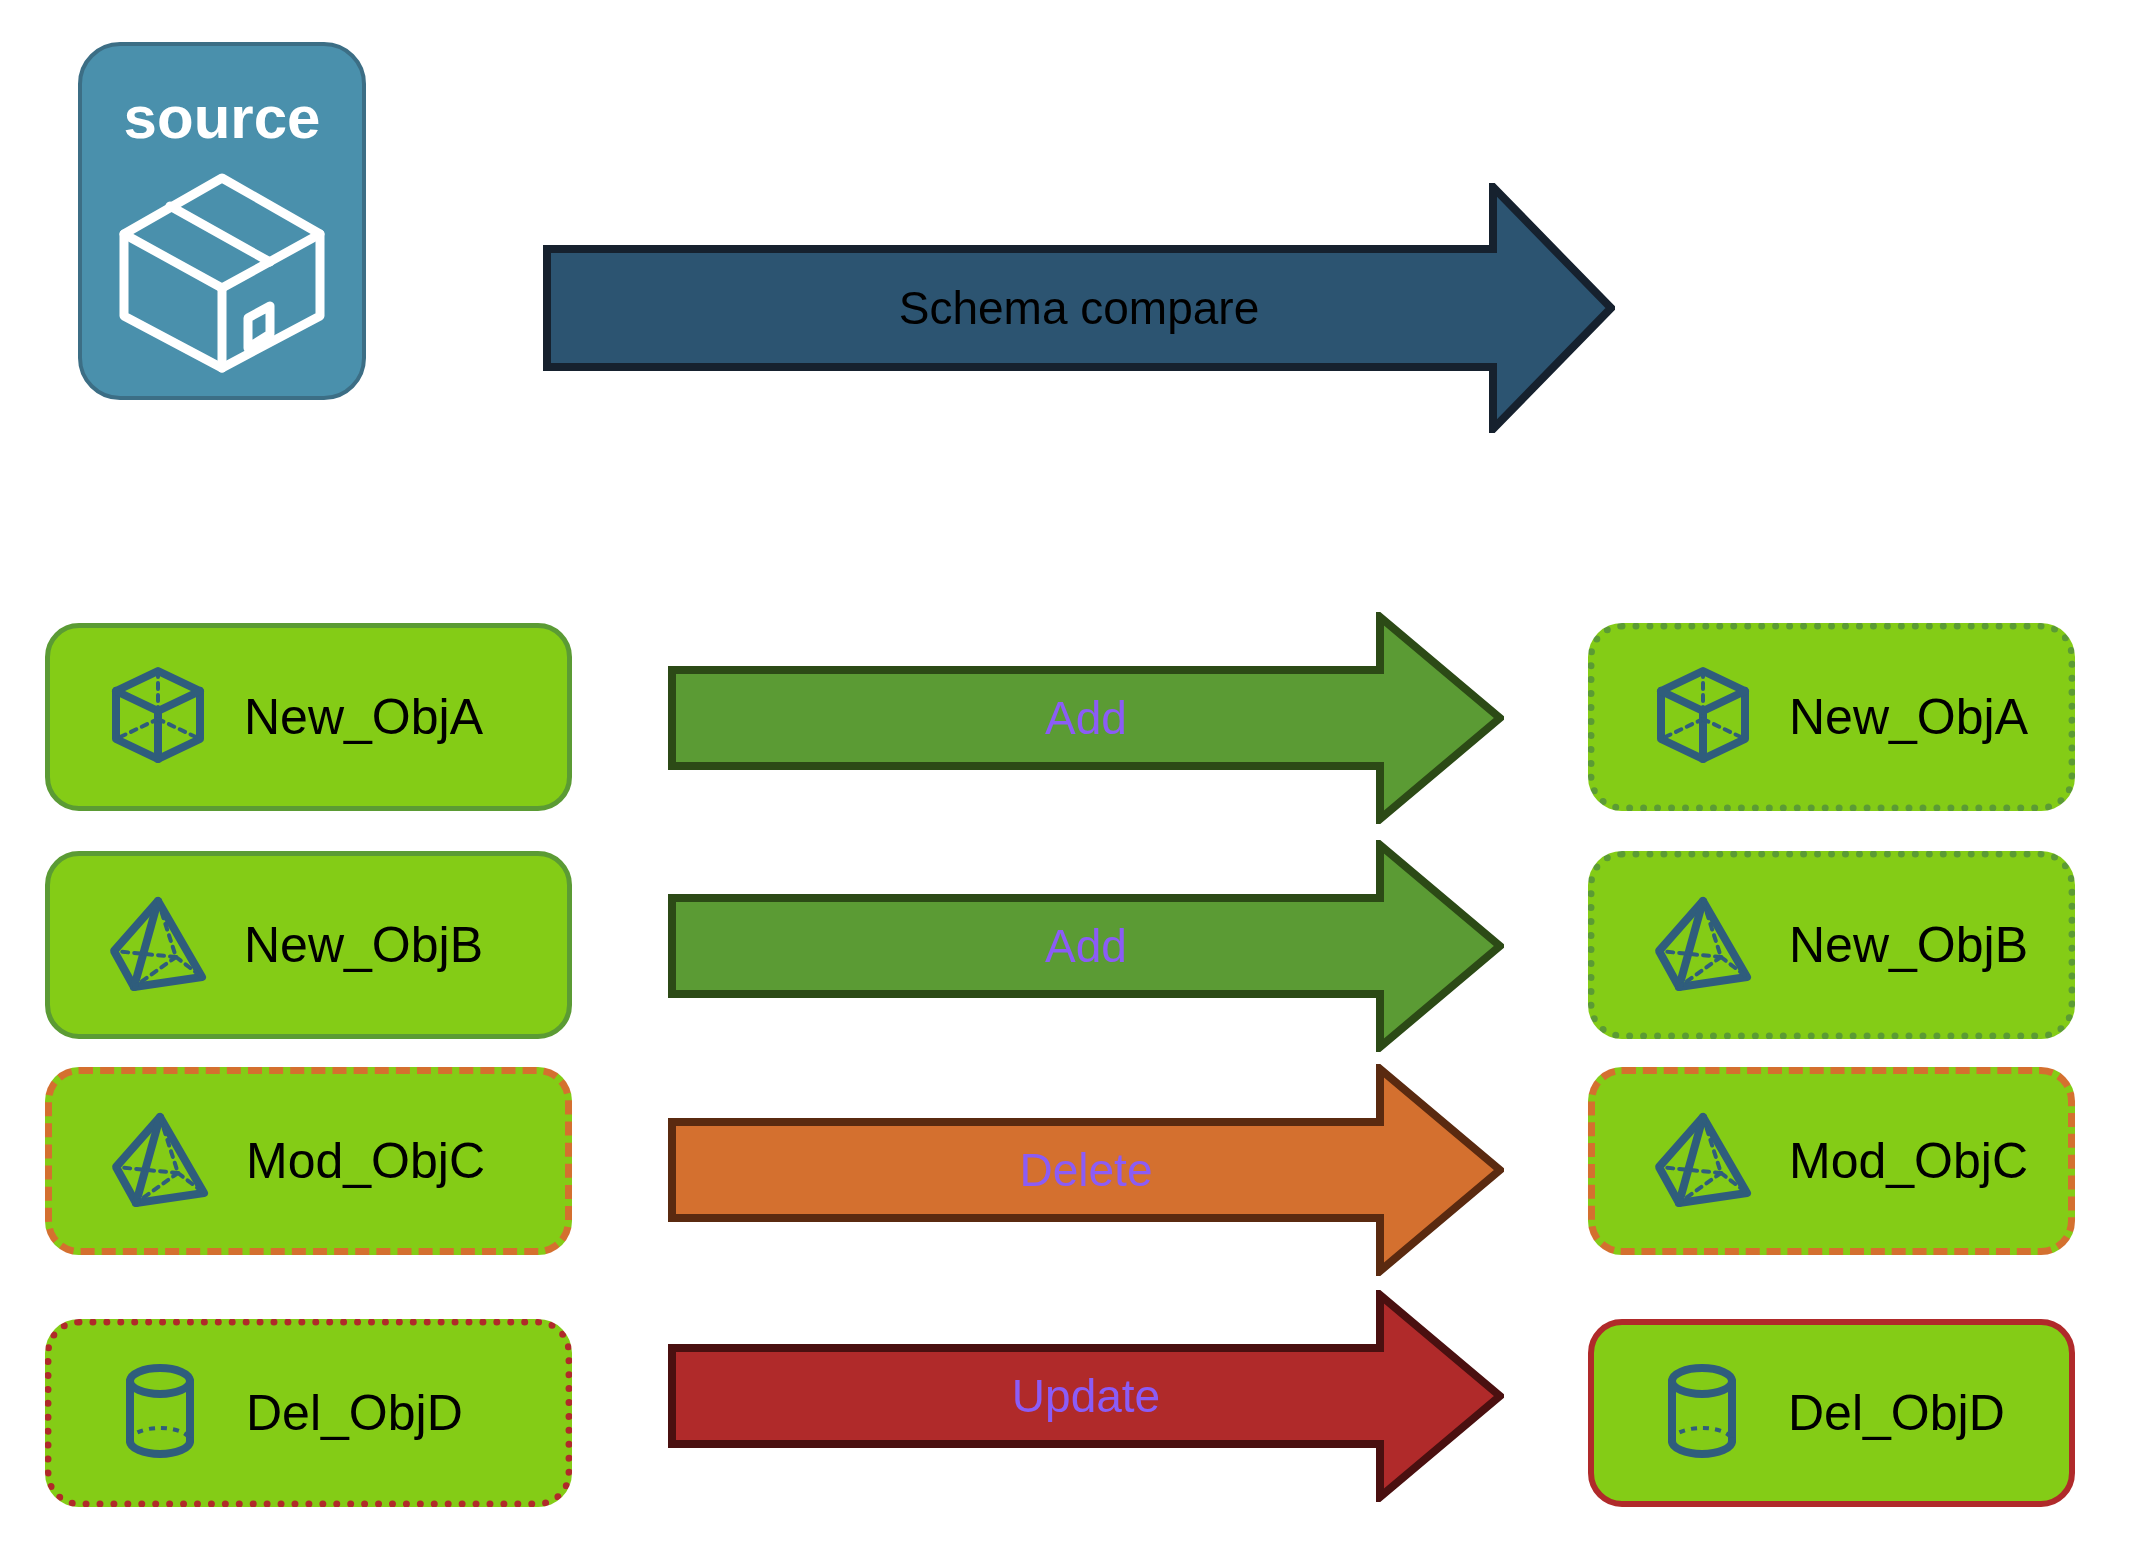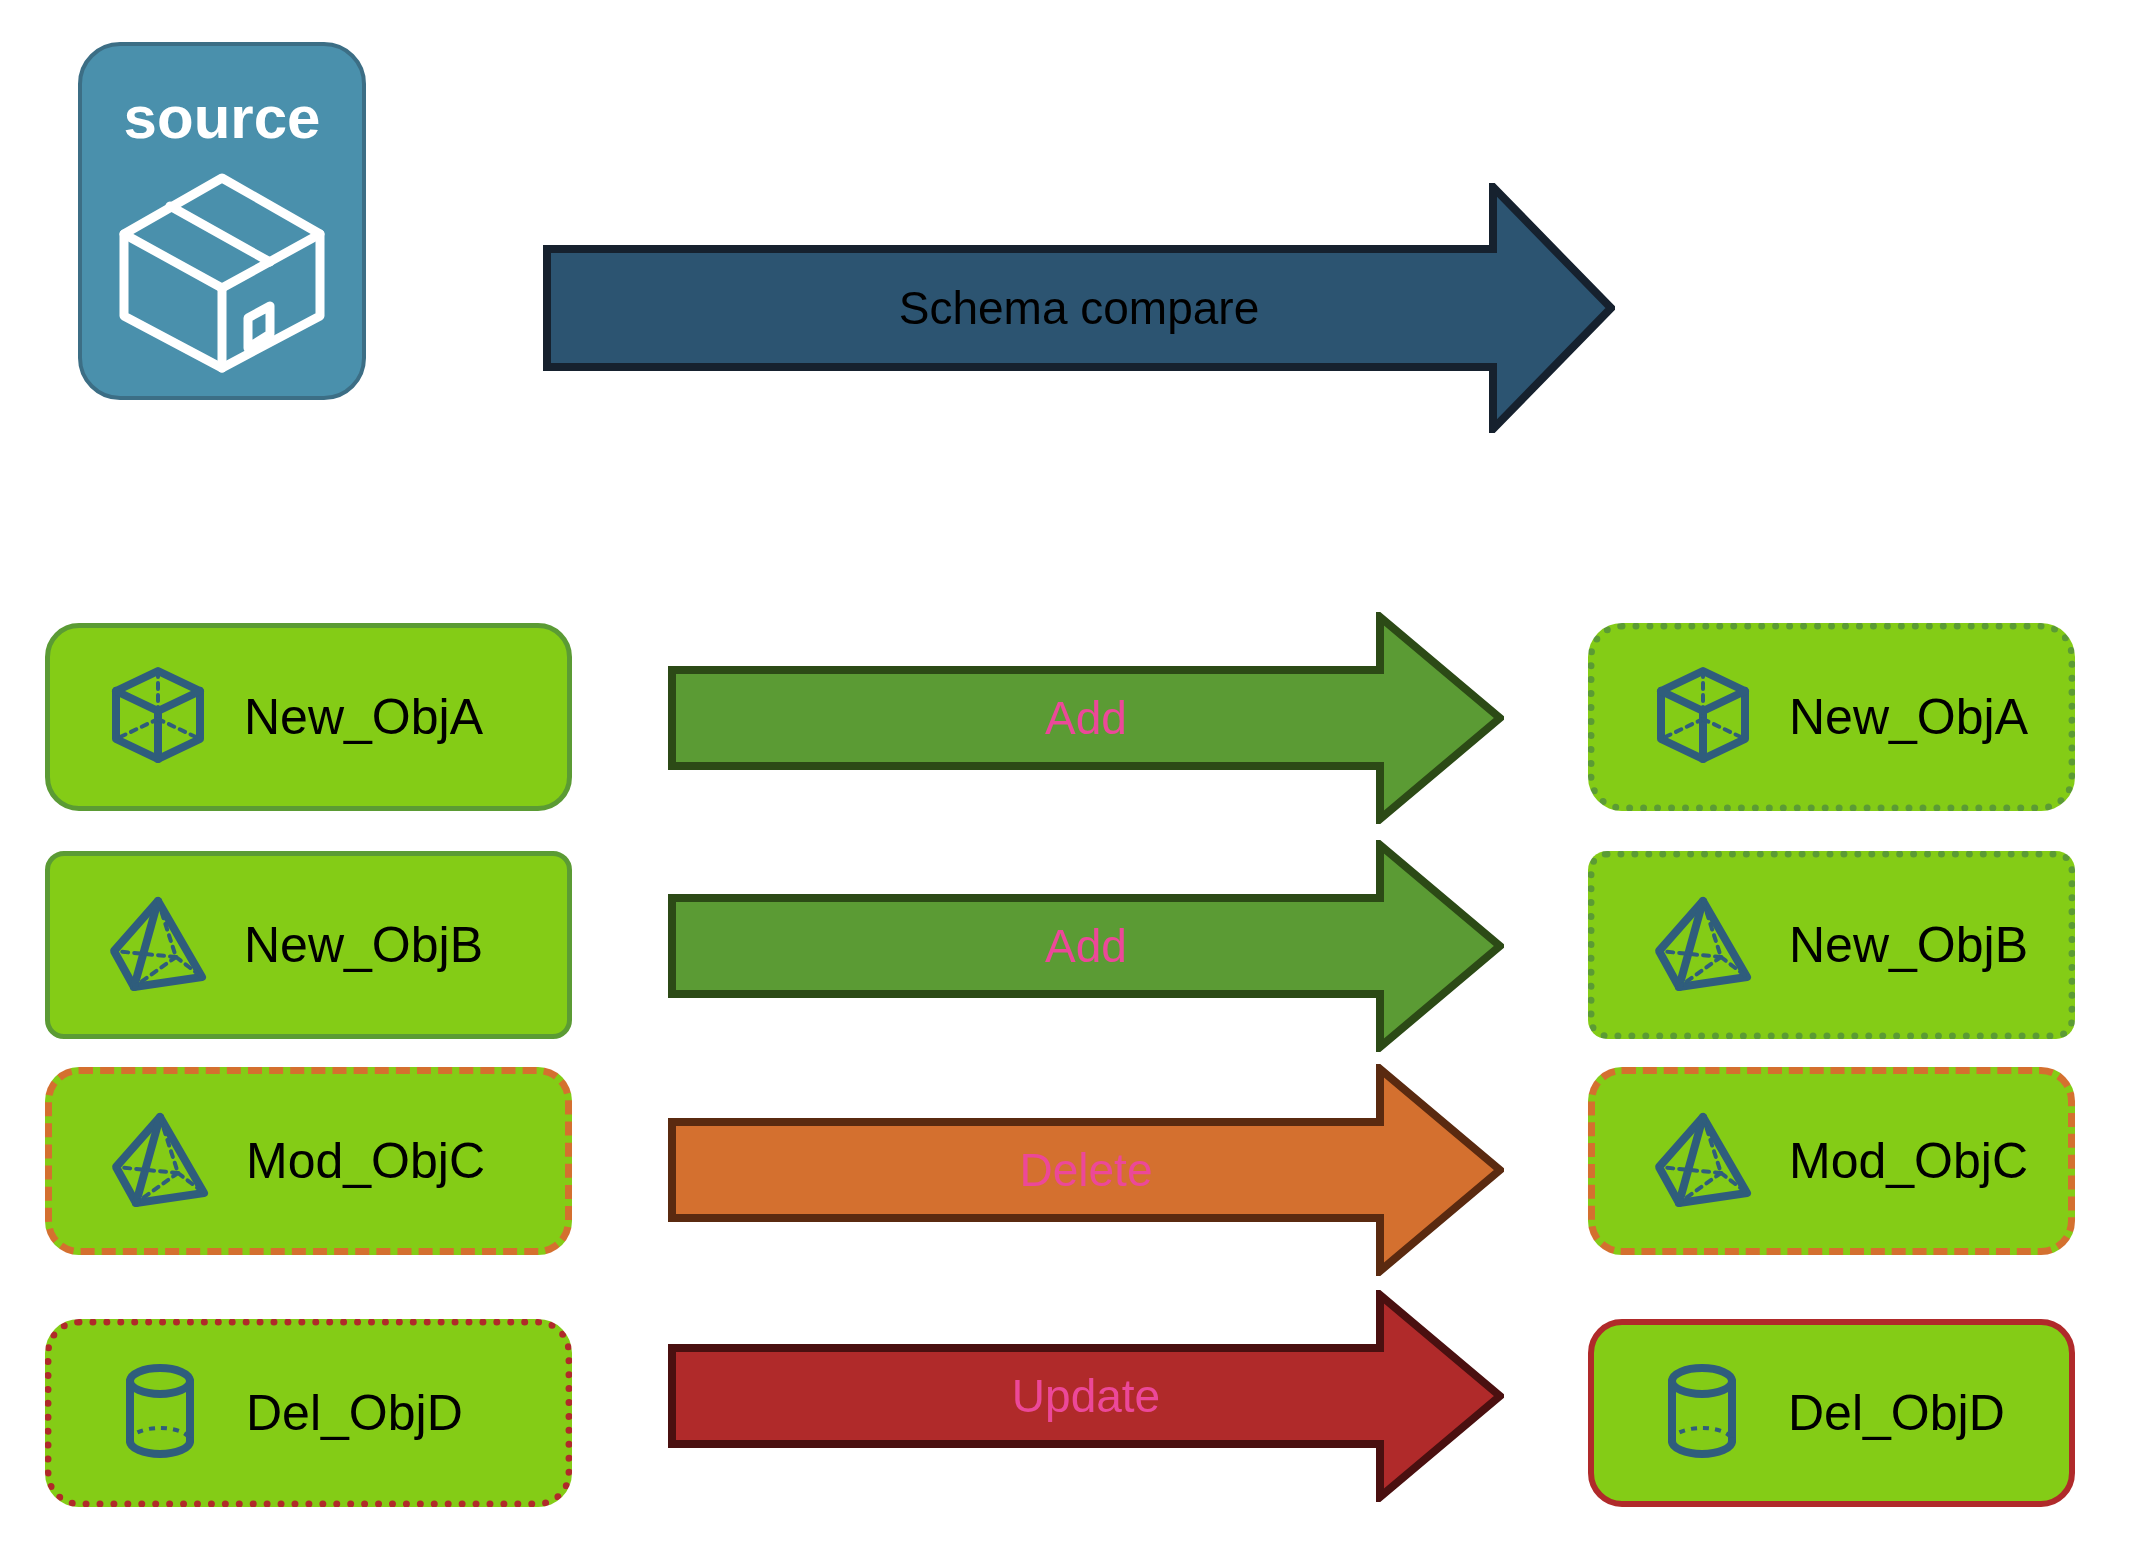--- a/index.html
+++ b/index.html
@@ -94,36 +94,36 @@
   .bdr-dashed-orange{ border: 7px dashed #D4702F; }
   .bdr-dotted-red   { border: 7px dotted #B02A2A; }
   .bdr-solid-red    { border: 6px solid #B02A2A; }
 
   
   .col-left  { left: 45px;   width: 527px; }
   .col-right { left: 1588px; width: 487px; }
   .col-right-wide { left: 1588px; width: 487px; }
 
   .row-1 { top: 623px;  height: 188px; }
-  .row-2 { top: 851px;  height: 188px; border-radius: 19px; }
+  .row-2 { top: 851px;  height: 188px; }
   .row-3 { top: 1067px; height: 188px; }
   .row-4 { top: 1319px; height: 188px; }
 
   
   .action-arrow {
     position: absolute;
     left: 668px;
   }
   .action-label {
     position: absolute;
     left: 668px;
     display: flex;
     align-items: center;
     justify-content: center;
-    color: #ec4899;
+    color: #8b5cf6;
     font-size: 46px;
     pointer-events: none;
   }
   .aa-1 { top: 612px;  width: 836px; height: 212px; }
   .aa-2 { top: 840px;  width: 836px; height: 212px; }
   .aa-3 { top: 1064px; width: 836px; height: 212px; }
   .aa-4 { top: 1290px; width: 836px; height: 212px; }
 </style>
 </head>
 <body>

